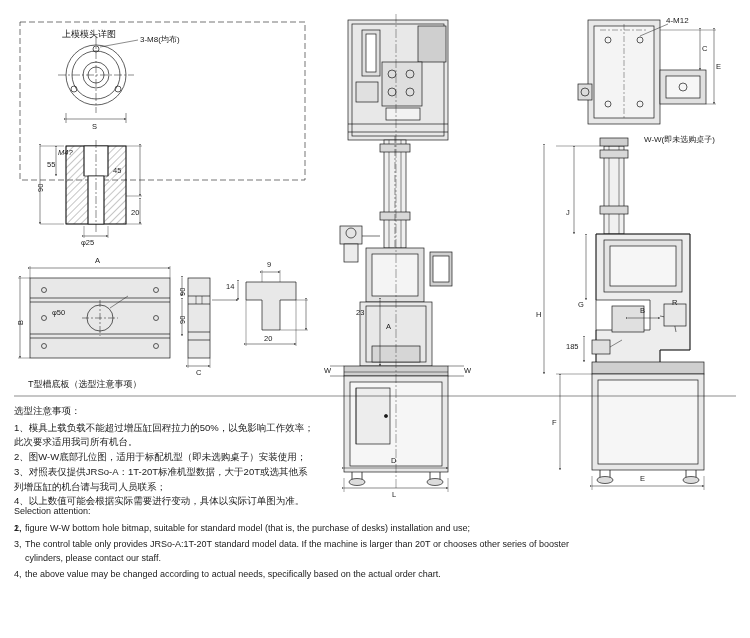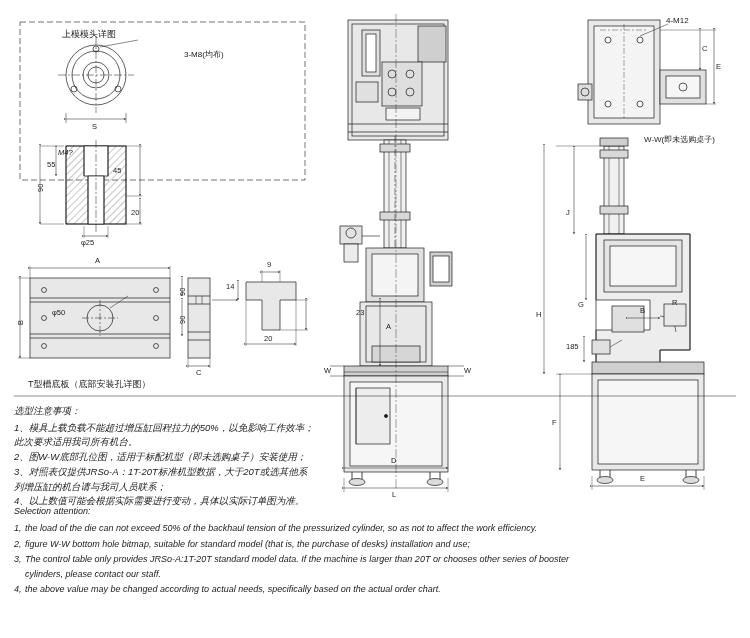--- a/index.html
+++ b/index.html
@@ -1,20 +1,20 @@
 <!DOCTYPE html>
 <html><head>
 <meta charset="utf-8">
 <style>
   html,body{margin:0;padding:0;background:#fff;}
   body{width:750px;height:638px;font-family:"Liberation Sans",sans-serif;color:#1a1a1a;position:relative;overflow:hidden;}
   .canvas{position:absolute;left:0;top:0;width:750px;height:638px;}
   svg{display:block;}
 
-  .notes{position:absolute;font-size:9.5px;line-height:1.55;font-style:italic;}
+  .notes{position:absolute;font-size:9.5px;line-height:1.55;}
   .notes-cn{left:14px;top:404px;width:300px;}
   .notes-cn .title{margin-bottom:2px;}
   .notes-cn .li{display:block;text-indent:0;padding-left:0;}
   .notes-en{left:14px;top:504px;width:560px;font-size:9px;line-height:1.6;}
   .notes-en .title{margin-bottom:3px;}
   .notes-en .li{display:block;margin-bottom:1px;padding-left:11px;position:relative;}
   .notes-en .li b{position:absolute;left:0;top:0;font-weight:normal;}
 
   .lbl{position:absolute;font-size:8px;white-space:nowrap;}
   .cap{position:absolute;font-size:9px;white-space:nowrap;}
@@ -295,30 +295,30 @@
       <line x1="592" y1="476" x2="592" y2="490" stroke-width="0.4"></line>
       <line x1="704" y1="476" x2="704" y2="490" stroke-width="0.4"></line>
     </g>
 
     <line x1="14" y1="396" x2="736" y2="396" stroke-width="0.5"></line>
   </g>
 </svg>
 </div>
 
 <div class="cap" style="left:62px;top:28px;">上模模头详图</div>
-<div class="lbl" style="left:140px;top:49px;margin-left:44px;">3-M8(均布)</div>
+<div class="lbl" style="left:140px;top:34px;">3-M8(均布)</div>
 <div class="dimtxt" style="left:92px;top:122px;">S</div>
 <div class="dimtxt" style="left:47px;top:160px;">55</div>
 <div class="dimtxt rot90" style="left:36px;top:192px;">90</div>
 <div class="dimtxt" style="left:113px;top:166px;">45</div>
 <div class="dimtxt" style="left:131px;top:208px;">20</div>
 <div class="dimtxt" style="left:81px;top:238px;">φ25</div>
 <div class="dimtxt" style="left:58px;top:148px;font-style:italic;">M4?</div>
 
-<div class="cap" style="left:28px;top:378px;">T型槽底板（底部安装孔详图）</div>
+<div class="cap" style="left:28px;top:378px;">T型槽底板（选型注意事项）</div>
 <div class="dimtxt" style="left:95px;top:256px;">A</div>
 <div class="dimtxt rot90" style="left:16px;top:325px;">B</div>
 <div class="dimtxt" style="left:52px;top:308px;">φ50</div>
 <div class="dimtxt rot90" style="left:178px;top:324px;">90</div>
 <div class="dimtxt rot90" style="left:178px;top:296px;">90</div>
 <div class="dimtxt" style="left:196px;top:368px;">C</div>
 <div class="dimtxt" style="left:267px;top:260px;">9</div>
 <div class="dimtxt" style="left:226px;top:282px;">14</div>
 <div class="dimtxt" style="left:308px;top:308px;padding-left:48px;">23</div>
 <div class="dimtxt" style="left:264px;top:334px;">20</div>
@@ -348,21 +348,20 @@
   <span class="li">1、模具上载负载不能超过增压缸回程拉力的50%，以免影响工作效率；此次要求适用我司所有机台。</span>
   <span class="li">2、图W-W底部孔位图，适用于标配机型（即未选购桌子）安装使用；</span>
   <span class="li">3、对照表仅提供JRSo-A：1T-20T标准机型数据，大于20T或选其他系列增压缸的机台请与我司人员联系；</span>
   <span class="li">4、以上数值可能会根据实际需要进行变动，具体以实际订单图为准。</span>
 </div>
 
 <div class="notes notes-en">
   <div class="title">Selection attention:</div>
   <span class="li">
     <b>1,</b>
-    <span>the load of the die can not exceed 50% of the backhaul tension of the pressurized cylinder, so as not to affect the work efficiency.</span>
   </span>
   <span class="li">
     <b>2,</b>
     <span>figure W-W bottom hole bitmap, suitable for standard model (that is, the purchase of desks) installation and use;</span>
   </span>
   <span class="li">
     <b>3,</b>
     <span>The control table only provides JRSo-A:1T-20T standard model data. If the machine is larger than 20T or chooses other series of booster cylinders, please contact our staff.</span>
   </span>
   <span class="li">

